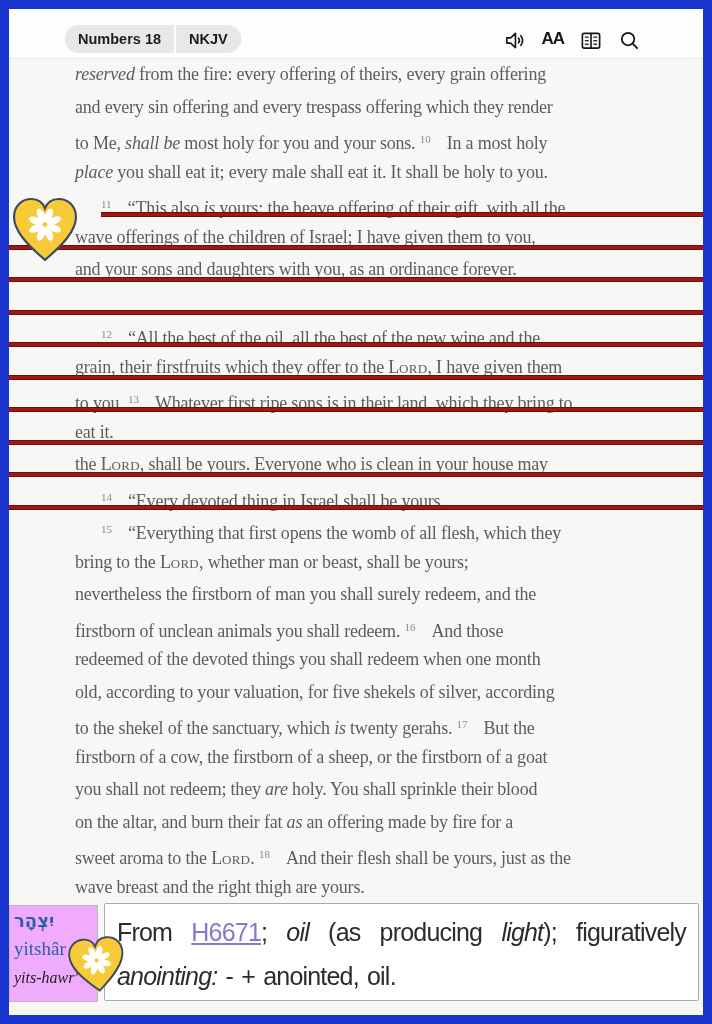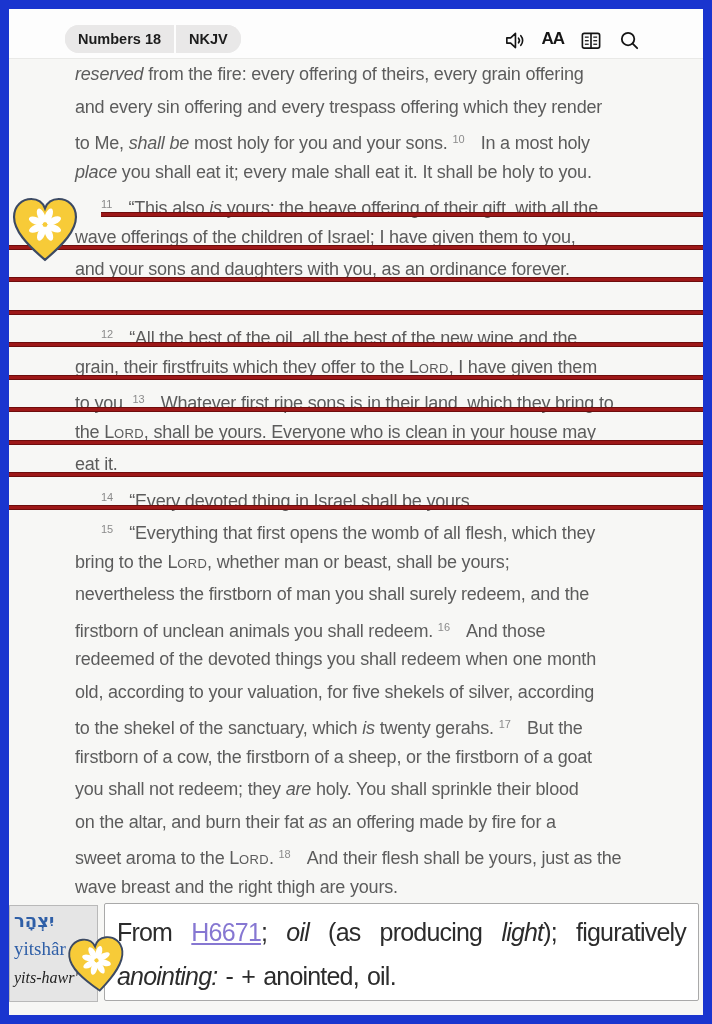--- a/index.html
+++ b/index.html
@@ -18,38 +18,38 @@
   .pill-div{width:2px;background:#fdfdfd;}
   .hicons{position:absolute;right:62px;top:20px;display:flex;align-items:center;gap:15px;}
   .hbtn{border:none;background:transparent;padding:0;margin:0;height:24px;display:flex;
         align-items:flex-start;cursor:pointer;}
   .hbtn svg{display:block;}
   .aa-label{font-size:17px;font-weight:700;color:#151515;letter-spacing:-1px;}
 
   
   .content{position:absolute;left:0;top:49px;width:694px;z-index:1;}
   .line{position:relative;height:32.5px;line-height:32.5px;white-space:nowrap;
-        padding-left:66px;font-size:18px;letter-spacing:-0.2px;color:#5c5c5c;}
+        padding-left:66px;font-size:18px;letter-spacing:-0.2px;color:#5c5c5c;font-family:Liberation Serif, serif;}
   .line.indent{padding-left:92px;}
   .it{font-style:italic;}
   .vnum{font-size:11px;color:#8b8b8b;vertical-align:6px;padding-right:16px;letter-spacing:0;}
   .sc-rest{font-size:13px;letter-spacing:0.3px;}
   .redline{position:absolute;top:24px;height:3px;background:#9d1818;
            border-top:1px solid #6f0d0d;border-bottom:1px solid #6f0d0d;z-index:2;}
   .redline-full{left:0;right:0;}
   .redline-start{left:92px;right:0;}
 
   
   .heart{position:absolute;z-index:20;}
   .heart1{left:0px;top:180px;width:72px;height:82px;}
   .heart2{left:57px;top:921px;width:62px;height:70px;transform:rotate(-6deg);}
 
   
   .lex-left{position:absolute;left:0px;top:896px;width:89px;height:97px;box-sizing:border-box;
-            background:#e5e5e5;border:1px solid #b9b9b9;z-index:10;padding:2px 4px;
+            background:#f0abfc;border:1px solid #b9b9b9;z-index:10;padding:2px 4px;
             font-family:"Liberation Serif",serif;}
   .heb{font-family:"DejaVu Sans",sans-serif;font-size:18px;font-weight:700;color:#2f5fa7;
        line-height:26px;direction:rtl;text-align:left;}
   .translit{font-size:19px;color:#2f5fa7;line-height:30px;}
   .pron{font-size:16px;font-style:italic;color:#222;line-height:28px;}
   .lex-main{position:absolute;left:95px;top:894px;width:595px;height:98px;box-sizing:border-box;
             background:#ffffff;border:1px solid #a9a9a9;border-radius:2px;z-index:10;
             padding:6px 12px 0 12px;}
   .def{font-size:25px;letter-spacing:-0.8px;word-spacing:2px;line-height:44px;color:#2c2c2c;
        text-align:justify;font-family:"Liberation Sans",sans-serif;}
@@ -109,22 +109,22 @@
       <div class="line"><span>and every sin offering and every trespass offering which they render</span></div>
       <div class="line"><span>to Me, </span><span class="it">shall be</span><span> most holy for you and your sons. </span><span class="vnum">10</span><span>In a most holy</span></div>
       <div class="line"><span class="it">place</span><span> you shall eat it; every male shall eat it. It shall be holy to you.</span></div>
       <div class="line indent"><span class="vnum">11</span><span>“This also </span><span class="it">is</span><span> yours: the heave offering of their gift, with all the</span><div class="redline redline-start"></div></div>
       <div class="line"><span>wave offerings of the children of Israel; I have given them to you,</span><div class="redline redline-full"></div></div>
       <div class="line"><span>and your sons and daughters with you, as an ordinance forever.</span><div class="redline redline-full"></div></div>
       <div class="line"><div class="redline redline-full"></div></div>
       <div class="line indent"><span class="vnum">12</span><span>“All the best of the oil, all the best of the new wine and the</span><div class="redline redline-full"></div></div>
       <div class="line"><span>grain, their firstfruits which they offer to the </span><span class="sc"><span>L</span><span class="sc-rest">ORD</span></span><span>, I have given them</span><div class="redline redline-full"></div></div>
       <div class="line"><span>to you. </span><span class="vnum">13</span><span>Whatever first ripe sons is in their land, which they bring to</span><div class="redline redline-full"></div></div>
+      <div class="line"><span>eat it.</span><div class="redline redline-full"></div></div>
       <div class="line"><span>the </span><span class="sc"><span>L</span><span class="sc-rest">ORD</span></span><span>, shall be yours. Everyone who is clean in your house may</span><div class="redline redline-full"></div></div>
-      <div class="line"><span>eat it.</span><div class="redline redline-full"></div></div>
       <div class="line indent"><span class="vnum">14</span><span>“Every devoted thing in Israel shall be yours.</span><div class="redline redline-full"></div></div>
       <div class="line indent"><span class="vnum">15</span><span>“Everything that first opens the womb of all flesh, which they</span></div>
       <div class="line"><span>bring to the </span><span class="sc"><span>L</span><span class="sc-rest">ORD</span></span><span>, whether man or beast, shall be yours;</span></div>
       <div class="line"><span>nevertheless the firstborn of man you shall surely redeem, and the</span></div>
       <div class="line"><span>firstborn of unclean animals you shall redeem. </span><span class="vnum">16</span><span>And those</span></div>
       <div class="line"><span>redeemed of the devoted things you shall redeem when one month</span></div>
       <div class="line"><span>old, according to your valuation, for five shekels of silver, according</span></div>
       <div class="line"><span>to the shekel of the sanctuary, which </span><span class="it">is</span><span> twenty gerahs. </span><span class="vnum">17</span><span>But the</span></div>
       <div class="line"><span>firstborn of a cow, the firstborn of a sheep, or the firstborn of a goat</span></div>
       <div class="line"><span>you shall not redeem; they </span><span class="it">are</span><span> holy. You shall sprinkle their blood</span></div>

